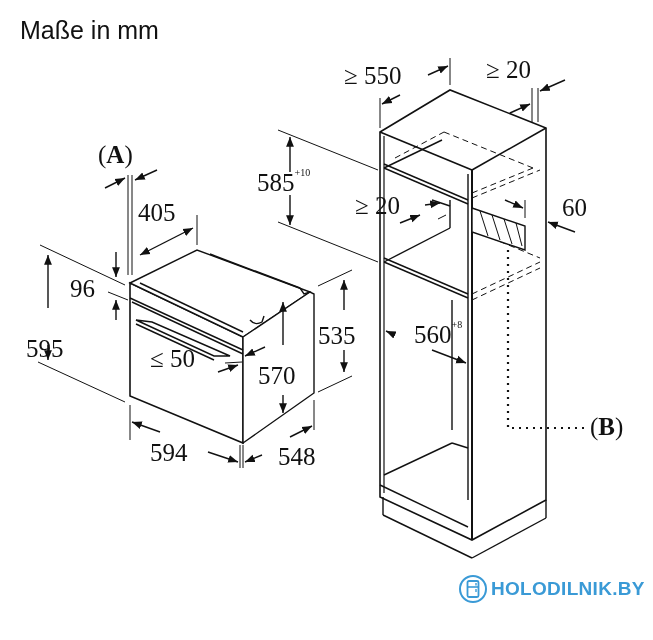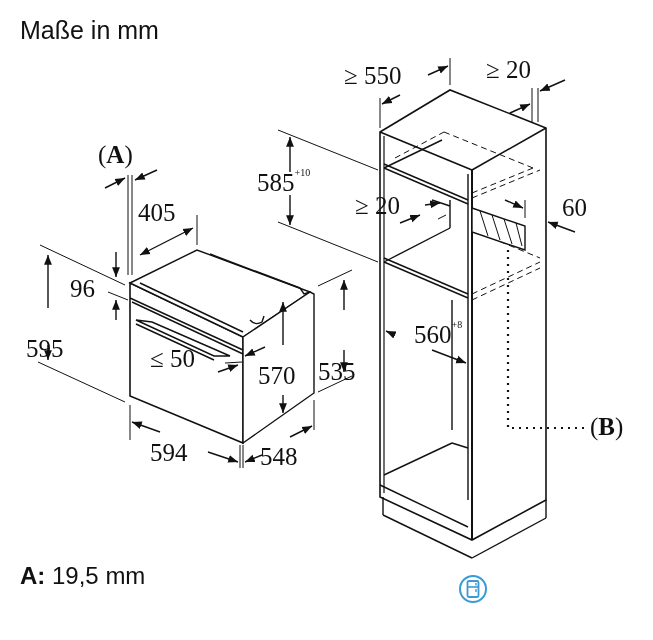--- a/index.html
+++ b/index.html
@@ -148,37 +148,37 @@
     </g>
   </g>
 </svg>
 
 <div class="lbl" style="left:98px;top:142px;"><span style="font-weight:normal;">(</span><span class="bold">A</span><span>)</span></div>
 <div class="lbl" style="left:138px;top:200px;">405</div>
 <div class="lbl" style="left:70px;top:276px;">96</div>
 <div class="lbl" style="left:26px;top:314px;margin-top:22px;">595</div>
 <div class="lbl" style="left:150px;top:346px;">≤ 50</div>
 <div class="lbl" style="left:258px;top:363px;">570</div>
-<div class="lbl" style="left:318px;top:323px;margin-top:36px;">535</div>
+<div class="lbl" style="left:318px;top:323px;">535</div>
 <div class="lbl" style="left:150px;top:440px;">594</div>
-<div class="lbl" style="left:260px;top:444px;">548</div>
+<div class="lbl" style="left:278px;top:444px;">548</div>
 
 <div class="lbl" style="left:344px;top:63px;">≥ 550</div>
 <div class="lbl" style="left:486px;top:57px;">≥ 20</div>
 <div class="lbl" style="left:257px;top:170px;"><span>585</span><sup>+10</sup></div>
 <div class="lbl" style="left:355px;top:193px;">≥ 20</div>
 <div class="lbl" style="left:562px;top:195px;">60</div>
 <div class="lbl" style="left:414px;top:322px;"><span>560</span><sup>+8</sup></div>
 <div class="lbl" style="left:590px;top:414px;"><span>(</span><span class="bold">B</span><span>)</span></div>
 
 <div class="legend">
-  <div><b>A:</b> <span>19,5 mm</span></div>
 </div>
 
 <div class="logo">
   <svg class="ic" viewBox="0 0 30 30">
     <circle cx="15" cy="15" r="13" fill="none" stroke="#3a9ad6" stroke-width="2"></circle>
     <rect x="9.5" y="7" width="11" height="16" rx="1.5" fill="none" stroke="#3a9ad6" stroke-width="1.8"></rect>
     <line x1="9.5" y1="13" x2="20.5" y2="13" stroke="#3a9ad6" stroke-width="1.6"></line>
     <line x1="18" y1="9" x2="18" y2="11.5" stroke="#3a9ad6" stroke-width="1.4"></line>
     <line x1="18" y1="15" x2="18" y2="18" stroke="#3a9ad6" stroke-width="1.4"></line>
   </svg>
+  <span>HOLODILNIK.BY</span>
 </div>
 
 </body></html>

